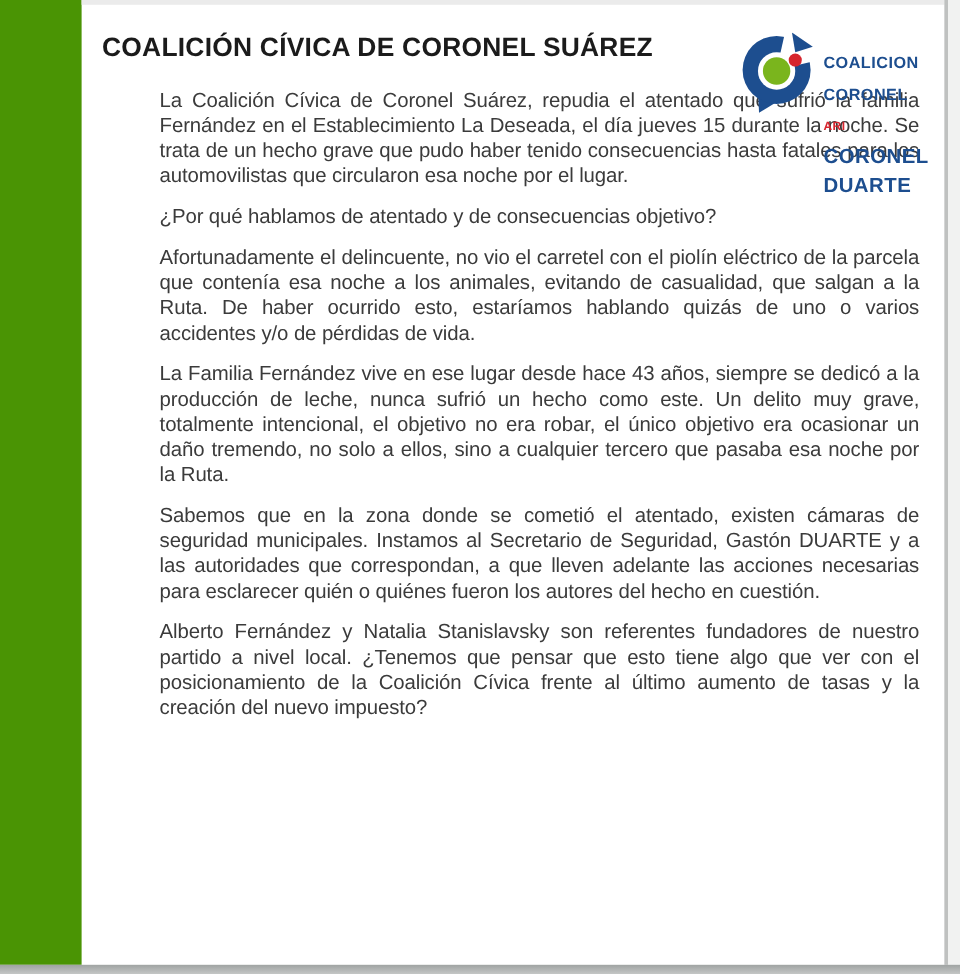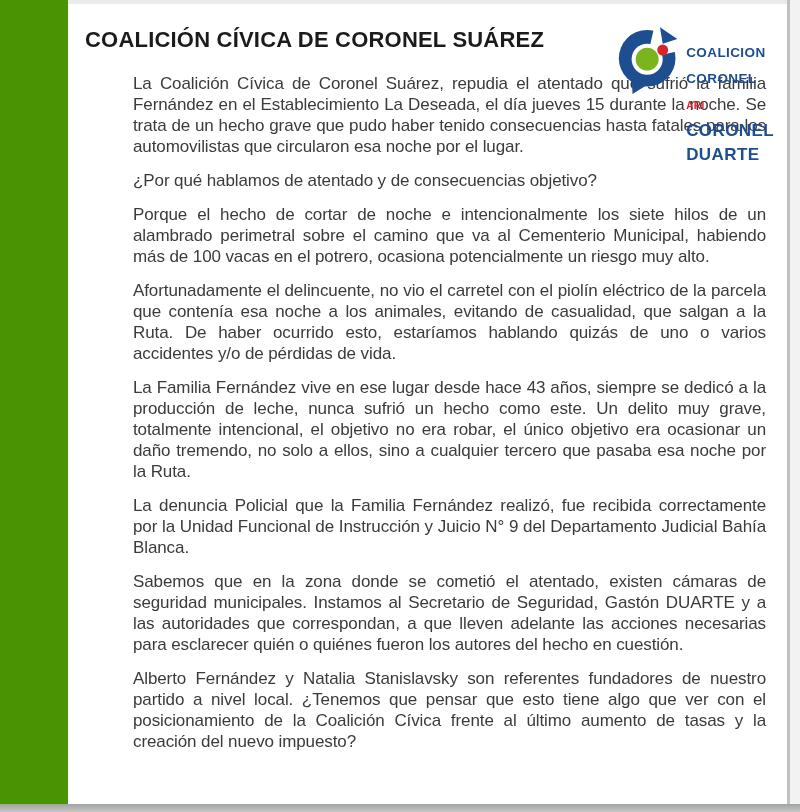--- a/index.html
+++ b/index.html
@@ -88,24 +88,22 @@
   <div class="top-edge"></div>
   <div class="right-edge"></div>
   <div class="bottom-edge"></div>
 
   <div class="content">
     <h1 class="doc-title">COALICIÓN CÍVICA DE CORONEL SUÁREZ</h1>
 
     <div class="doc-body">
       <p>La Coalición Cívica de Coronel Suárez, repudia el atentado que sufrió la familia Fernández en el Establecimiento La Deseada, el día jueves 15 durante la noche. Se trata de un hecho grave que pudo haber tenido consecuencias hasta fatales para los automovilistas que circularon esa noche por el lugar.</p>
       <p>¿Por qué hablamos de atentado y de consecuencias objetivo?</p>
-      <p>Porque el hecho de cortar de noche e intencionalmente los siete hilos de un alambrado perimetral sobre el camino que va al Cementerio Municipal, habiendo más de 100 vacas en el potrero, ocasiona potencialmente un riesgo muy alto.</p>
       <p>Afortunadamente el delincuente, no vio el carretel con el piolín eléctrico de la parcela que contenía esa noche a los animales, evitando de casualidad, que salgan a la Ruta. De haber ocurrido esto, estaríamos hablando quizás de uno o varios accidentes y/o de pérdidas de vida.</p>
       <p>La Familia Fernández vive en ese lugar desde hace 43 años, siempre se dedicó a la producción de leche, nunca sufrió un hecho como este. Un delito muy grave, totalmente intencional, el objetivo no era robar, el único objetivo era ocasionar un daño tremendo, no solo a ellos, sino a cualquier tercero que pasaba esa noche por la Ruta.</p>
-      <p>La denuncia Policial que la Familia Fernández realizó, fue recibida correctamente por la Unidad Funcional de Instrucción y Juicio N° 9 del Departamento Judicial Bahía Blanca.</p>
       <p>Sabemos que en la zona donde se cometió el atentado, existen cámaras de seguridad municipales. Instamos al Secretario de Seguridad, Gastón DUARTE y a las autoridades que correspondan, a que lleven adelante las acciones necesarias para esclarecer quién o quiénes fueron los autores del hecho en cuestión.</p>
       <p>Alberto Fernández y Natalia Stanislavsky son referentes fundadores de nuestro partido a nivel local. ¿Tenemos que pensar que esto tiene algo que ver con el posicionamiento de la Coalición Cívica frente al último aumento de tasas y la creación del nuevo impuesto?</p>
     </div>
   </div>
 
   <div class="logo">
     <svg class="logo-mark" viewBox="0 0 70 74" xmlns="http://www.w3.org/2000/svg" aria-hidden="true">
 
       <polygon points="16,52 35,62 17,73" style="fill:var(--logo-blue,#1d4e8f)"></polygon>
 

